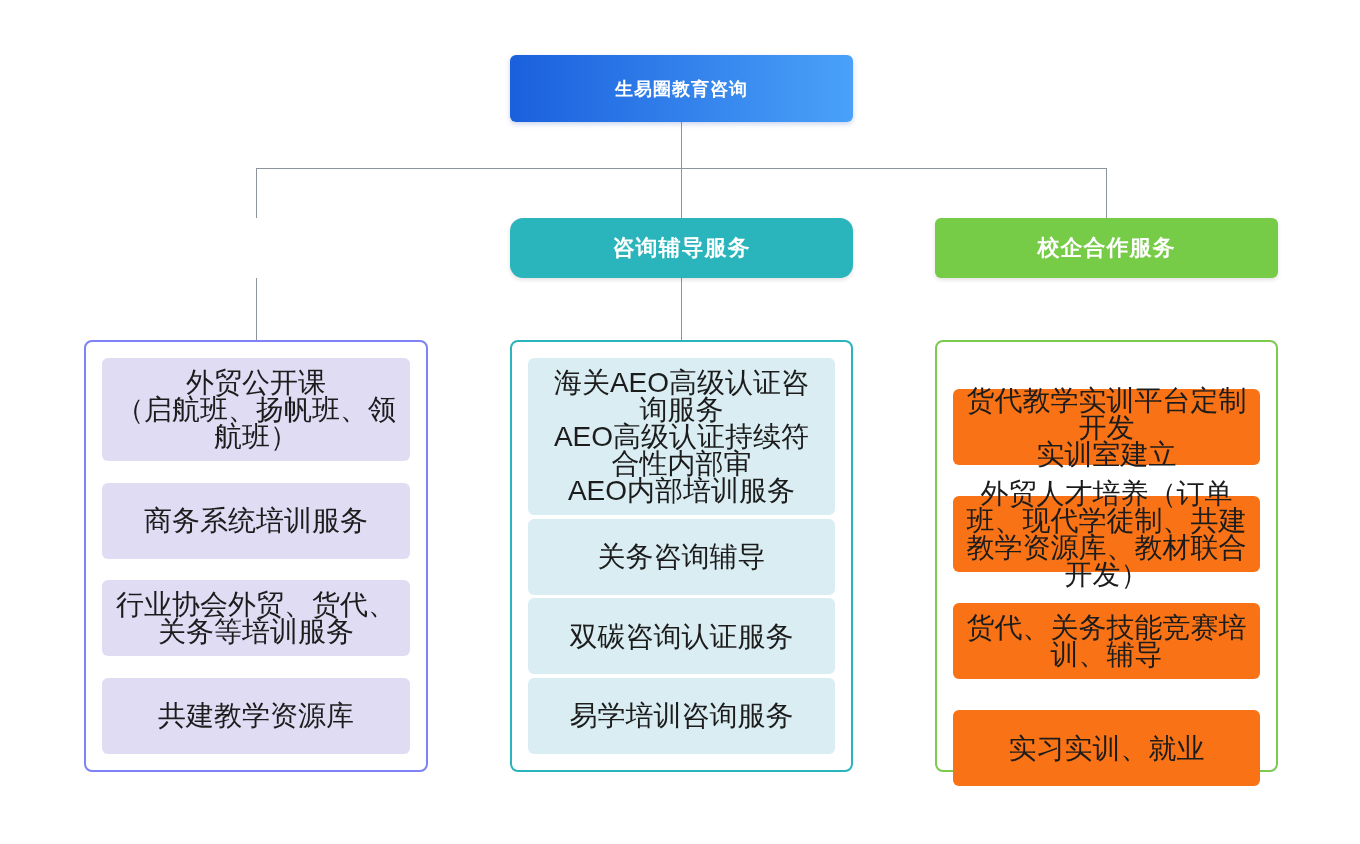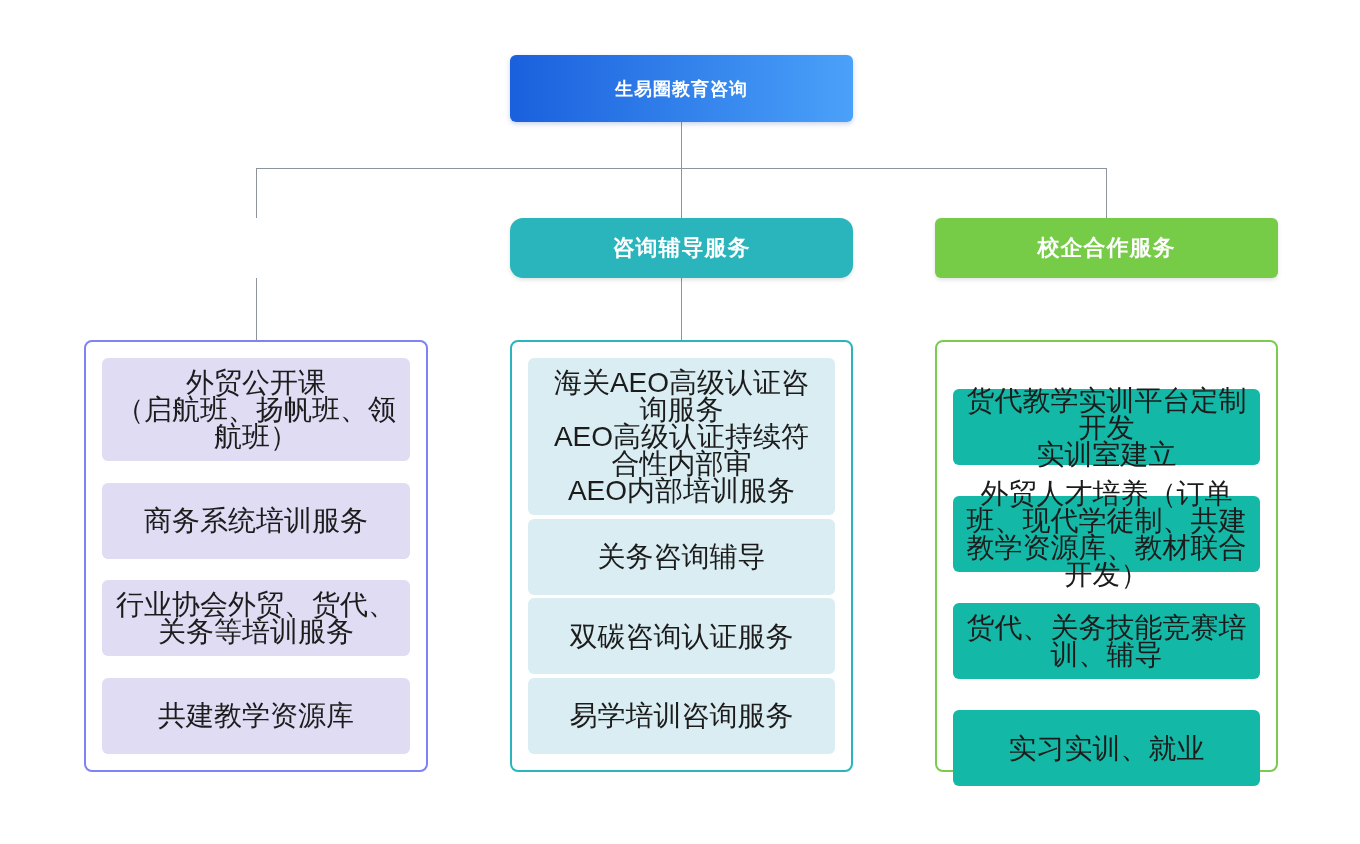--- a/index.html
+++ b/index.html
@@ -73,21 +73,21 @@
     padding: 11px 12px;
     display: flex; align-items: center; justify-content: center;
     text-align: center;
     font-size: 28px;
     line-height: 27px;
     color: #1c1c1c;
     white-space: pre-line;
   }
   .panel.purple .leaf { background: #dfdcf4; }
   .panel.teal   .leaf { background: #d9edf2; }
-  .panel.green  .leaf { background: #14b8a6; margin-top: 31px; }
+  .panel.green  .leaf { background: #f97316; margin-top: 31px; }
 </style>
 </head>
 <body>
 
 <div class="canvas">
 
   <div class="line v" style="left:681px; top:122px; height:96px;"></div>
   <div class="line h" style="left:256px; top:168px; width:851px;"></div>
   <div class="line v" style="left:256px; top:168px; height:50px;"></div>
   <div class="line v" style="left:1106px; top:168px; height:50px;"></div>

